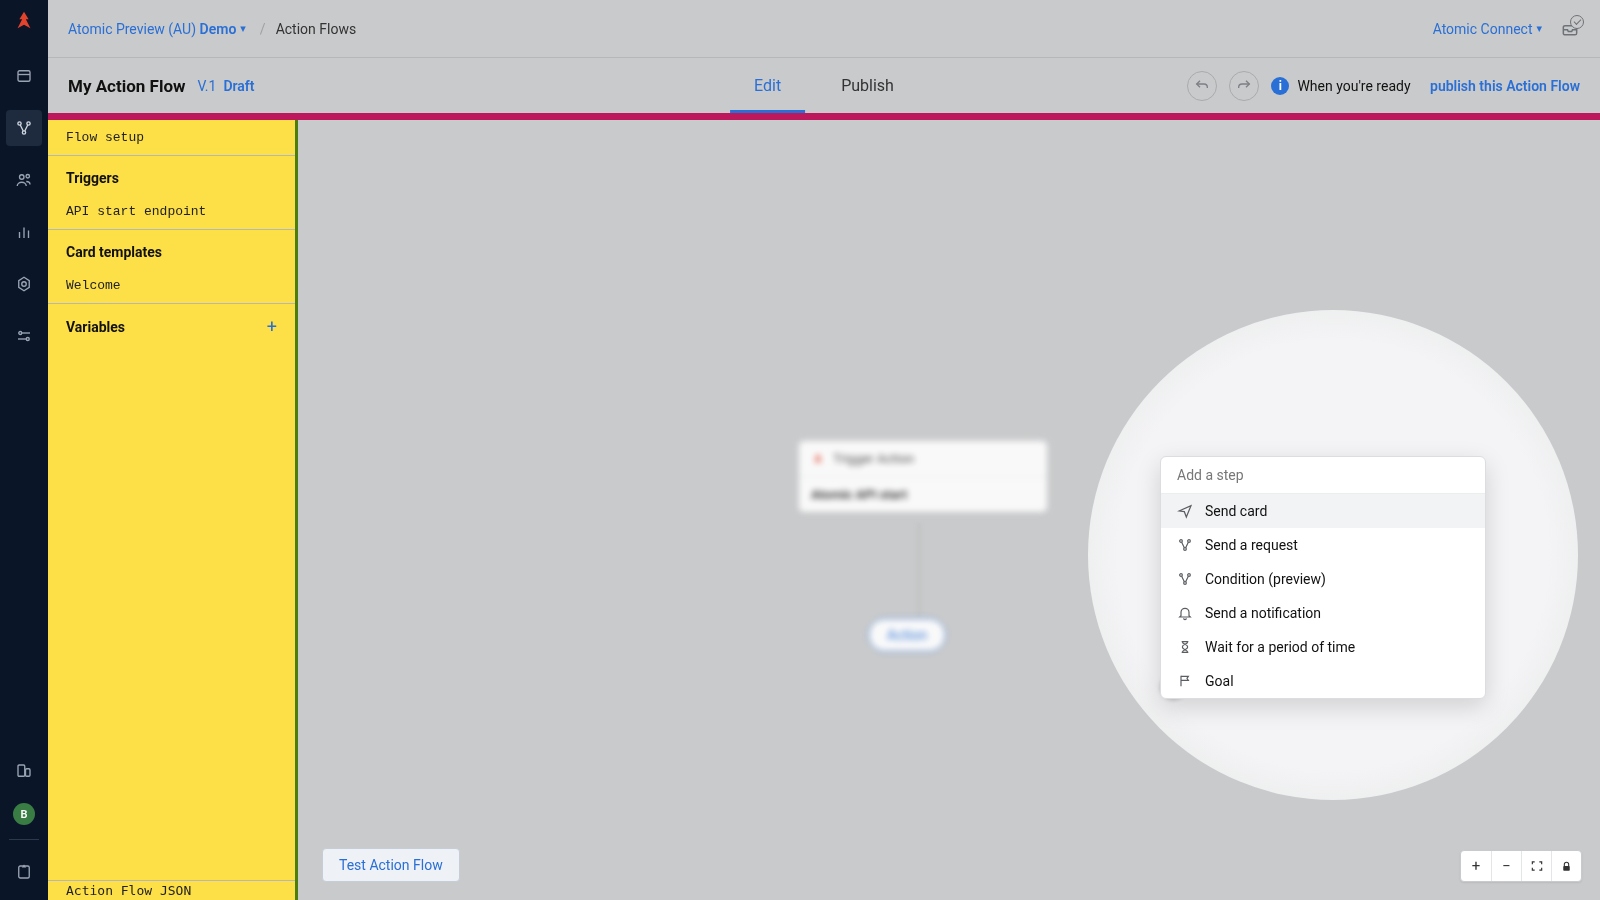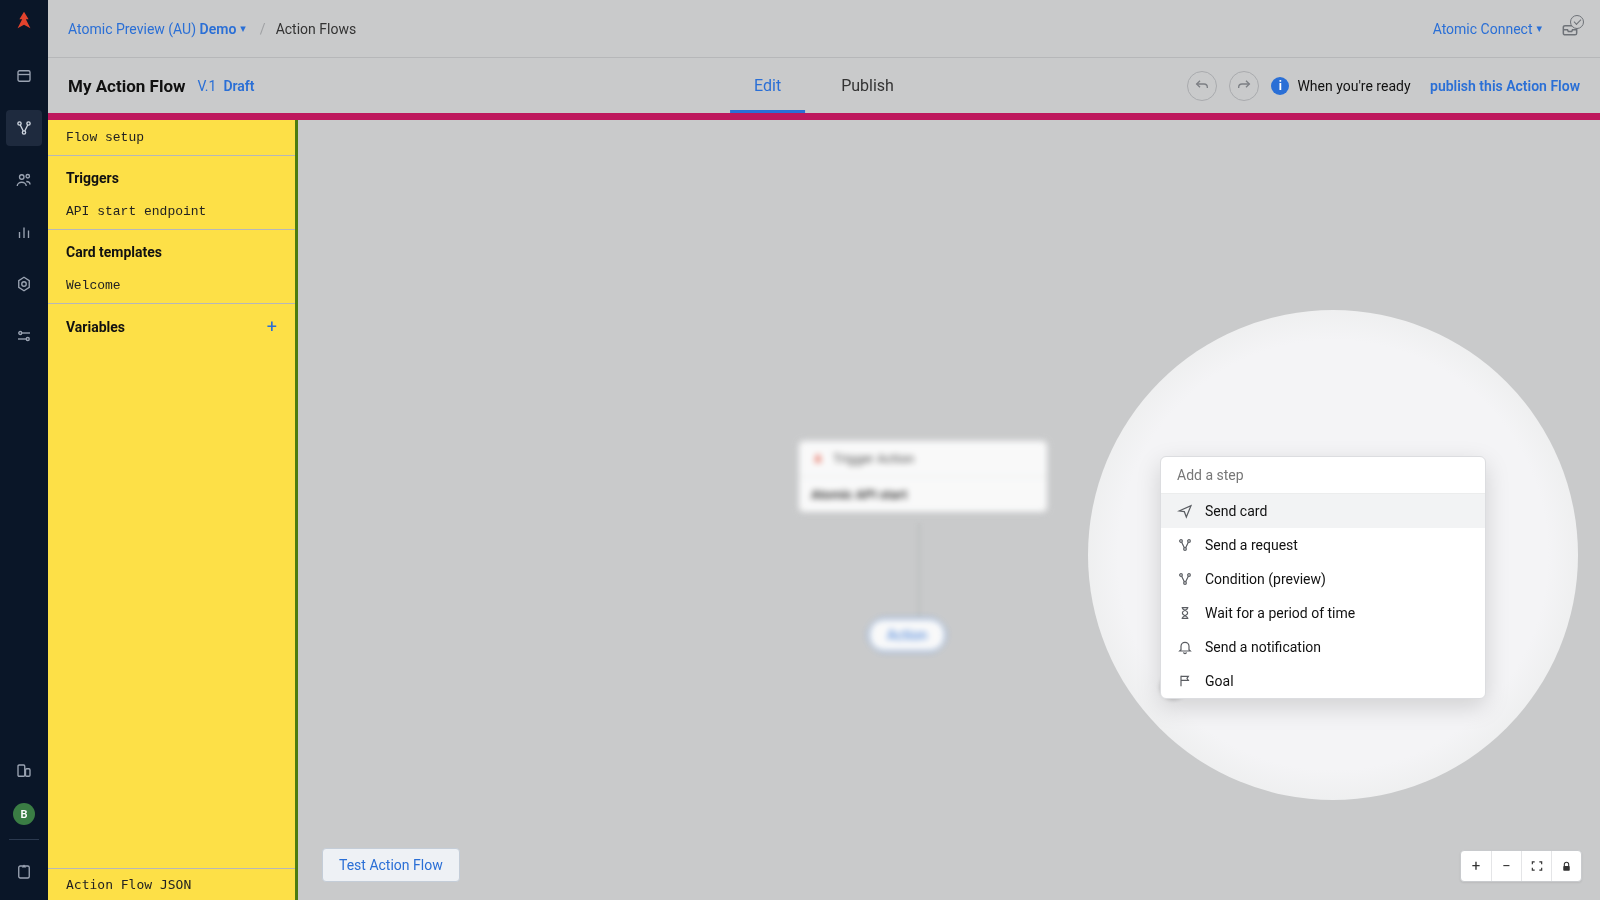--- a/index.html
+++ b/index.html
@@ -48,21 +48,21 @@
 
   
   .workspace { flex:1; display:flex; position:relative; }
 
   
   .sidepanel { width:250px; background:#fde047; border-right:3px solid #4d7c0f; display:flex; flex-direction:column; }
   .sidepanel .sec-item { padding:10px 18px; font-family: "SFMono-Regular", Consolas, "Liberation Mono", Menlo, monospace; font-size:13px; color:#222; border-bottom:1px solid #b6b7b9; cursor:pointer; }
   .sidepanel .sec-head { padding:14px 18px 8px; font-size:14px; font-weight:700; color:#111; display:flex; align-items:center; justify-content:space-between; }
   .sidepanel .group { border-bottom:1px solid #b6b7b9; }
   .sidepanel .add-plus { color:#2a6fd6; font-size:18px; font-weight:400; cursor:pointer; line-height:1; }
-  .sidepanel .bottom-item { margin-top:auto; border-top:1px solid #b6b7b9; padding:8px 18px; font-family: "SFMono-Regular", Consolas, monospace; font-size:13px; color:#222; cursor:pointer; }
+  .sidepanel .bottom-item { margin-top:auto; border-top:1px solid #b6b7b9; padding:2px 18px; font-family: "SFMono-Regular", Consolas, monospace; font-size:13px; color:#222; cursor:pointer; }
 
   
   .canvas { flex:1; position:relative; background:#c9cacb; }
 
   .blur-card { position:absolute; left:500px; top:320px; width:250px; background:#fff; border:1px solid #c8cacd; border-radius:6px; box-shadow:0 1px 2px rgba(0,0,0,0.08); filter: blur(3px); opacity:0.9; }
   .blur-card .bc-row1 { display:flex; align-items:center; gap:8px; padding:10px 12px; border-bottom:1px solid #e4e5e7; font-size:13px; color:#444; }
   .blur-card .bc-row2 { padding:10px 12px; font-size:13px; font-weight:600; color:#222; }
   .blur-card .mini-logo { width:14px; height:14px; }
 
   .blur-chip { position:absolute; left:570px; top:498px; padding:8px 18px; border:1.5px solid #2a6fd6; border-radius:20px; background:#fff; color:#2a6fd6; font-size:14px; filter: blur(3px); opacity:0.9; cursor:pointer; }
@@ -282,33 +282,33 @@
                   <circle cx="18" cy="6" r="2"></circle>
                   <circle cx="12" cy="18" r="2"></circle>
                   <path d="M7 8 L11 16 M17 8 L13 16"></path>
                 </svg>
               </span>
             <span>Condition (preview)</span>
           </div>
           <div class="popup-item">
             <span class="pi-icon">
                 <svg viewBox="0 0 24 24" width="16" height="16" fill="none" stroke="currentColor" stroke-width="1.8">
-                  <path d="M7 4h10 M7 20h10 M8 4c0 4 8 4 8 8s-8 4-8 8 M16 4c0 4-8 4-8 8s8 4 8 8"></path>
-                </svg>
-              </span>
-            <span>Wait for a period of time</span>
-          </div>
-          <div class="popup-item">
-            <span class="pi-icon">
-                <svg viewBox="0 0 24 24" width="16" height="16" fill="none" stroke="currentColor" stroke-width="1.8">
                   <path d="M6 16 V11 a6 6 0 0 1 12 0 v5 l2 2 H4 Z"></path>
                   <path d="M10 20 a2 2 0 0 0 4 0"></path>
                 </svg>
               </span>
             <span>Send a notification</span>
+          </div>
+          <div class="popup-item">
+            <span class="pi-icon">
+                <svg viewBox="0 0 24 24" width="16" height="16" fill="none" stroke="currentColor" stroke-width="1.8">
+                  <path d="M7 4h10 M7 20h10 M8 4c0 4 8 4 8 8s-8 4-8 8 M16 4c0 4-8 4-8 8s8 4 8 8"></path>
+                </svg>
+              </span>
+            <span>Wait for a period of time</span>
           </div>
           <div class="popup-item">
             <span class="pi-icon">
                 <svg viewBox="0 0 24 24" width="16" height="16" fill="none" stroke="currentColor" stroke-width="1.8">
                   <line x1="6" y1="4" x2="6" y2="20"></line>
                   <path d="M6 5 h11 l-2 3 l2 3 H6"></path>
                 </svg>
               </span>
             <span>Goal</span>
           </div>

